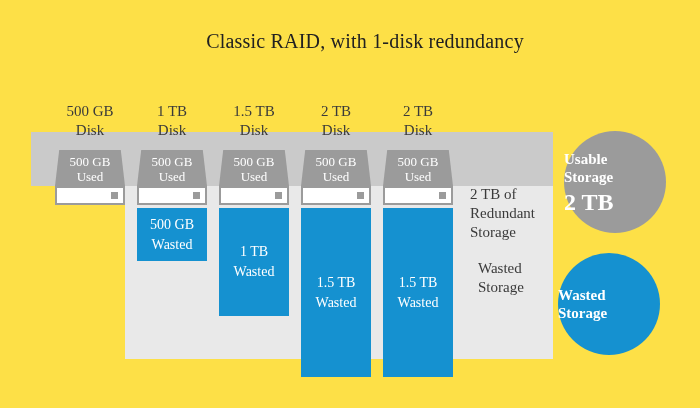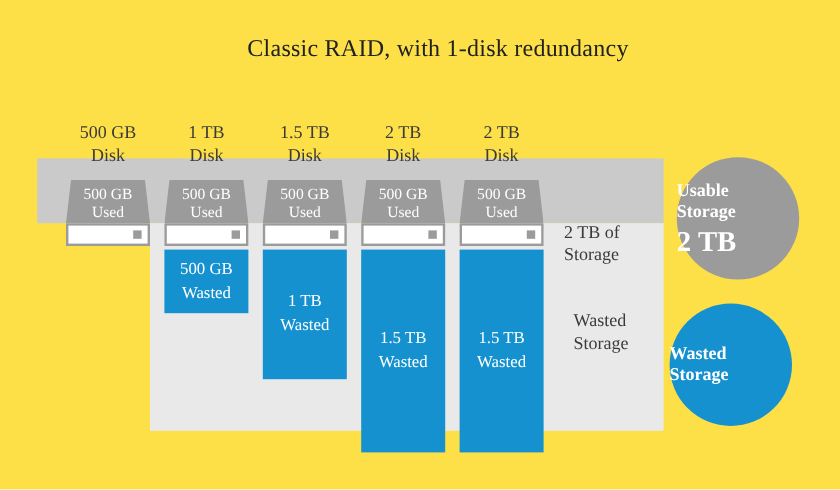--- a/index.html
+++ b/index.html
@@ -149,20 +149,21 @@
       <span class="led"></span>
     </div>
     <div class="bar h1500">
       <span class="line">1.5 TB</span>
       <span class="line">Wasted</span>
     </div>
   </div>
 
   <div class="note note-redundant">
     <span class="line">2 TB of</span>
+    <span class="line">Redundant</span>
     <span class="line">Storage</span>
   </div>
   <div class="note note-wasted">
     <span class="line">Wasted</span>
     <span class="line">Storage</span>
   </div>
 
   <div class="circle circle-gray">
     <span class="cl line">Usable</span>
     <span class="cl line">Storage</span>

